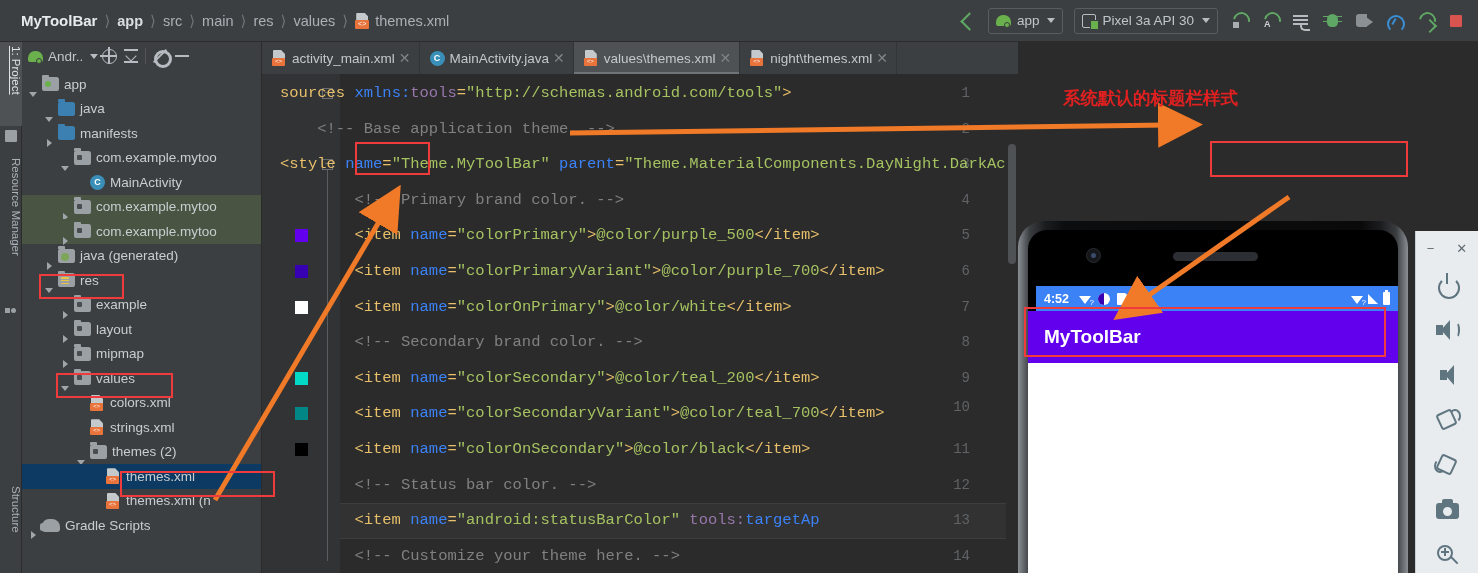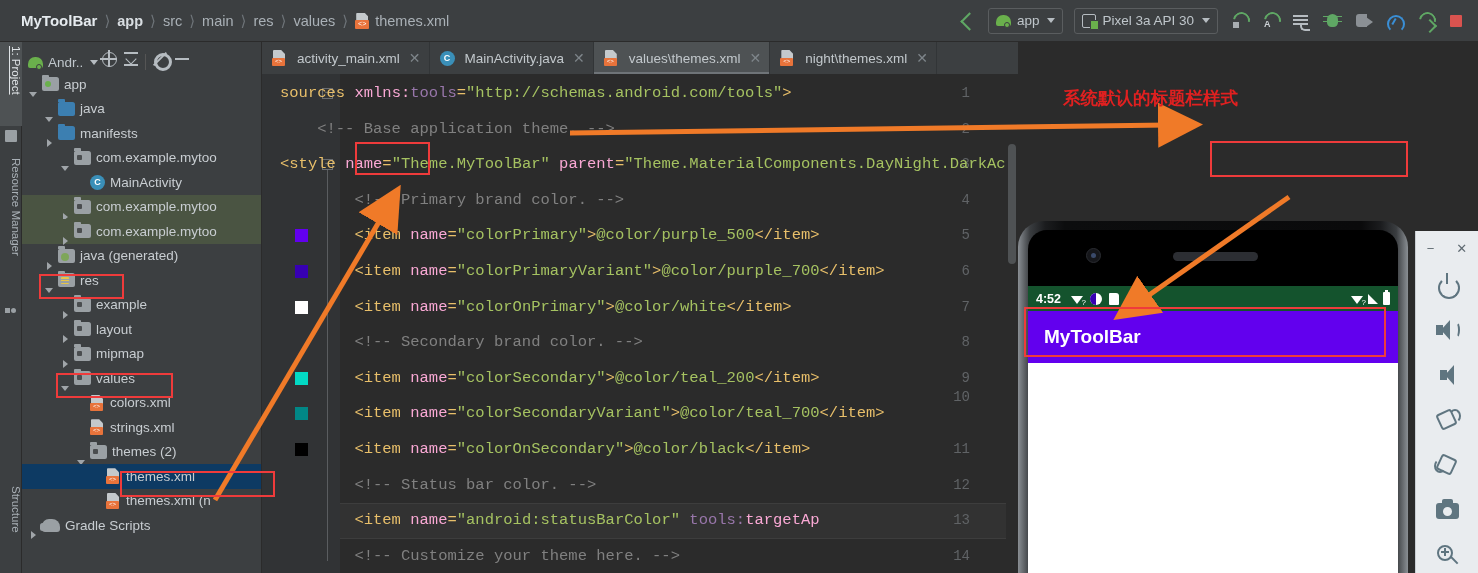--- a/index.html
+++ b/index.html
@@ -139,21 +139,21 @@
   }
   .vt-ic.res::after {
     content:''; position:absolute; left:6px;top:6px;width:5px;height:5px;background:#9aa0a4;border-radius:50%;
   }
 
   
   .project {
     position: absolute; left: 22px; top: 42px; width: 240px; height: 531px;
     background: #3c3f41; border-right: 1px solid #2b2b2b; overflow: hidden;
   }
-  .proj-head { height: 28px; display: flex; align-items: flex-end; padding: 0 6px; }
+  .proj-head { height: 28px; display: flex; align-items: center; padding: 0 6px; }
   .proj-title { color: #bfc6cb; font-size: 13.5px; display:flex; align-items:center; gap:5px; cursor:pointer; }
   .ph-ic { width:22px;height:22px;position:relative;cursor:pointer; }
   .ph-target::before {
     content:'';position:absolute;left:4px;top:4px;width:13px;height:13px;
     border:1.8px solid #b6bcc1;border-radius:50%;
   }
   .ph-target::after {
     content:'';position:absolute;left:2px;top:10px;width:17px;height:1.8px;background:#b6bcc1;
     box-shadow: 7.5px -6px 0 -7.5px #b6bcc1;
   }
@@ -249,21 +249,21 @@
   .ind0{padding-left:6px}.ind1{padding-left:22px}.ind2{padding-left:38px}
   .ind3{padding-left:54px}.ind4{padding-left:70px}
 
   
   .editor-wrap {
     position: absolute; left: 262px; top: 42px; width: 756px; height: 531px;
     background: #2b2b2b; overflow: hidden;
   }
   .tabs { display:flex; height: 32px; background: #3c3f41; align-items: stretch; }
   .tab {
-    display:flex; align-items:center; gap:5px; padding: 0 8px 0 10px;
+    display:flex; align-items:center; padding: 0 8px 0 10px;
     font-size: 13.5px; color: #c2c8cc; cursor: pointer; position: relative;
     border-right: 1px solid #323537;
   }
   .tab.active { background: #4e5254; }
   .tab.active::after {
     content:''; position:absolute; left:0;right:0;bottom:0;height:2.5px;background:#6f7478;
   }
   .tab .x { color: #7e858a; font-size: 14px; margin-left: 4px; }
   .code-area { position: relative; height: 499px; background: #2b2b2b; overflow:hidden; }
   .gutter {
@@ -285,21 +285,21 @@
     position:absolute; left:78px; top:0; right:10px; height:100%;
     font-family:"Liberation Mono", monospace; font-size:15.5px;
     white-space: pre; color:#a9b7c6;
   }
   .cl { position:absolute; left:0; height:35.6px; line-height:35.6px; }
   .curline {
     position:absolute; left:78px; right:0; height:35.6px; background:#323232;
     border-top:1px solid #3d3d3d; border-bottom:1px solid #3d3d3d;
   }
   .t-tag  { color:#e8bf6a; }
-  .t-attr { color:#f9a8d4; }
+  .t-attr { color:#3b82f6; }
   .t-val  { color:#a5c261; }
   .t-cmt  { color:#808080; }
   .t-ns   { color:#9876aa; }
   .t-txt  { color:#a9b7c6; }
   .vscroll {
     position:absolute; right:2px; top:38px; width:8px; height:120px;
     background:#4f5254; border-radius:4px;
   }
   .vtrack {
     position:absolute; right:0; top:32px; width:12px; bottom:0; background:#2b2b2b;
@@ -323,21 +323,21 @@
   .cam {
     position:absolute; left:58px; top:18px; width:15px;height:15px;border-radius:50%;
     background:#15161a; border:1.5px solid #2a2c31;
   }
   .cam::after{content:'';position:absolute;left:4px;top:4px;width:5px;height:5px;border-radius:50%;background:#3a4a6a;}
   .speaker {
     position:absolute; left:145px; top:22px; width:85px;height:9px;border-radius:5px;
     background:#2c2e33;
   }
   .statusbar {
-    position:absolute; left:0; right:0; top:56px; height:25px; background:#14532d;
+    position:absolute; left:8px; right:0; top:56px; height:25px; background:#3b82f6;
     display:flex; align-items:center; padding: 0 8px; color:#fff;
   }
   .sb-time { font-size:12.5px; font-weight:bold; }
   .sb-left-ic { display:flex; align-items:center; gap:7px; margin-left:10px; }
   .sb-right { margin-left:auto; display:flex; align-items:center; gap:5px; }
   .wifi-q {
     width:12px;height:10px;position:relative;
   }
   .wifi-q::before {
     content:'';position:absolute;left:0;top:2px;
@@ -615,21 +615,21 @@
           <div class="lnum" style="top: 108.8px; line-height: 35.6px;">4</div>
           <div class="lnum" style="top: 144.4px; line-height: 35.6px;">5</div>
           <div class="swatch" style="top: 155.4px; background: rgb(98, 0, 238);"></div>
           <div class="lnum" style="top: 180px; line-height: 35.6px;">6</div>
           <div class="swatch" style="top: 191px; background: rgb(55, 0, 179);"></div>
           <div class="lnum" style="top: 215.6px; line-height: 35.6px;">7</div>
           <div class="swatch" style="top: 226.6px; background: rgb(255, 255, 255);"></div>
           <div class="lnum" style="top: 251.2px; line-height: 35.6px;">8</div>
           <div class="lnum" style="top: 286.8px; line-height: 35.6px;">9</div>
           <div class="swatch" style="top: 297.8px; background: rgb(3, 218, 197);"></div>
-          <div class="lnum" style="top: 306px; line-height: 35.6px;">10</div>
+          <div class="lnum" style="top: 316px; line-height: 35.6px;">10</div>
           <div class="swatch" style="top: 333.4px; background: rgb(1, 135, 134);"></div>
           <div class="lnum" style="top: 358px; line-height: 35.6px;">11</div>
           <div class="swatch" style="top: 369px; background: rgb(0, 0, 0);"></div>
           <div class="lnum" style="top: 393.6px; line-height: 35.6px;">12</div>
           <div class="lnum" style="top: 429.2px; line-height: 35.6px;">13</div>
           <div class="lnum" style="top: 464.8px; line-height: 35.6px;">14</div>
         </div>
       <div class="code" id="code-lines"><div class="cl" style="top: 2px; left: -60px;"><span class="t-tag">sources </span><span class="t-attr">xmlns:</span><span class="t-ns">tools</span><span class="t-tag">=</span><span class="t-val">"http://schemas.android.com/tools"</span><span class="t-tag">&gt;</span></div><div class="cl" style="top: 37.6px; left: -60px;"><span class="t-cmt">    &lt;!-- Base application theme. --&gt;</span></div><div class="cl" style="top: 73.2px; left: -60px;"><span class="t-tag">&lt;style </span><span class="t-attr">name</span><span class="t-tag">=</span><span class="t-val">"Theme.MyToolBar"</span><span class="t-txt"> </span><span class="t-attr">parent</span><span class="t-tag">=</span><span class="t-val">"Theme.MaterialComponents.DayNight.DarkActionBar"</span></div><div class="cl" style="top: 108.8px; left: -60px;"><span class="t-cmt">        &lt;!-- Primary brand color. --&gt;</span></div><div class="cl" style="top: 144.4px; left: -60px;"><span class="t-tag">        &lt;item </span><span class="t-attr">name</span><span class="t-tag">=</span><span class="t-val">"colorPrimary"</span><span class="t-tag">&gt;</span><span class="t-val">@color/purple_500</span><span class="t-tag">&lt;/item&gt;</span></div><div class="cl" style="top: 180px; left: -60px;"><span class="t-tag">        &lt;item </span><span class="t-attr">name</span><span class="t-tag">=</span><span class="t-val">"colorPrimaryVariant"</span><span class="t-tag">&gt;</span><span class="t-val">@color/purple_700</span><span class="t-tag">&lt;/item&gt;</span></div><div class="cl" style="top: 215.6px; left: -60px;"><span class="t-tag">        &lt;item </span><span class="t-attr">name</span><span class="t-tag">=</span><span class="t-val">"colorOnPrimary"</span><span class="t-tag">&gt;</span><span class="t-val">@color/white</span><span class="t-tag">&lt;/item&gt;</span></div><div class="cl" style="top: 251.2px; left: -60px;"><span class="t-cmt">        &lt;!-- Secondary brand color. --&gt;</span></div><div class="cl" style="top: 286.8px; left: -60px;"><span class="t-tag">        &lt;item </span><span class="t-attr">name</span><span class="t-tag">=</span><span class="t-val">"colorSecondary"</span><span class="t-tag">&gt;</span><span class="t-val">@color/teal_200</span><span class="t-tag">&lt;/item&gt;</span></div><div class="cl" style="top: 322.4px; left: -60px;"><span class="t-tag">        &lt;item </span><span class="t-attr">name</span><span class="t-tag">=</span><span class="t-val">"colorSecondaryVariant"</span><span class="t-tag">&gt;</span><span class="t-val">@color/teal_700</span><span class="t-tag">&lt;/item&gt;</span></div><div class="cl" style="top: 358px; left: -60px;"><span class="t-tag">        &lt;item </span><span class="t-attr">name</span><span class="t-tag">=</span><span class="t-val">"colorOnSecondary"</span><span class="t-tag">&gt;</span><span class="t-val">@color/black</span><span class="t-tag">&lt;/item&gt;</span></div><div class="cl" style="top: 393.6px; left: -60px;"><span class="t-cmt">        &lt;!-- Status bar color. --&gt;</span></div><div class="cl" style="top: 429.2px; left: -60px;"><span class="t-tag">        &lt;item </span><span class="t-attr">name</span><span class="t-tag">=</span><span class="t-val">"android:statusBarColor"</span><span class="t-txt"> </span><span class="t-ns">tools:</span><span class="t-attr">targetAp</span></div><div class="cl" style="top: 464.8px; left: -60px;"><span class="t-cmt">        &lt;!-- Customize your theme here. --&gt;</span></div></div>
       <div class="vtrack">
         <div class="vscroll"></div>

